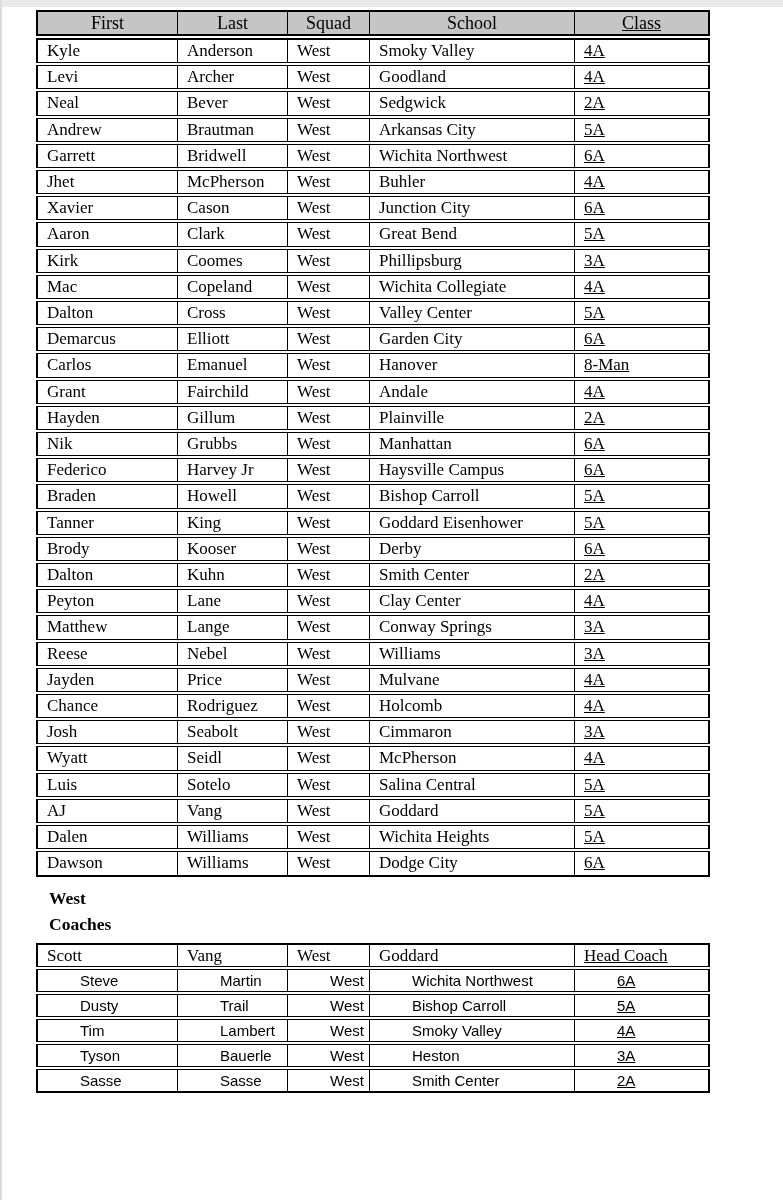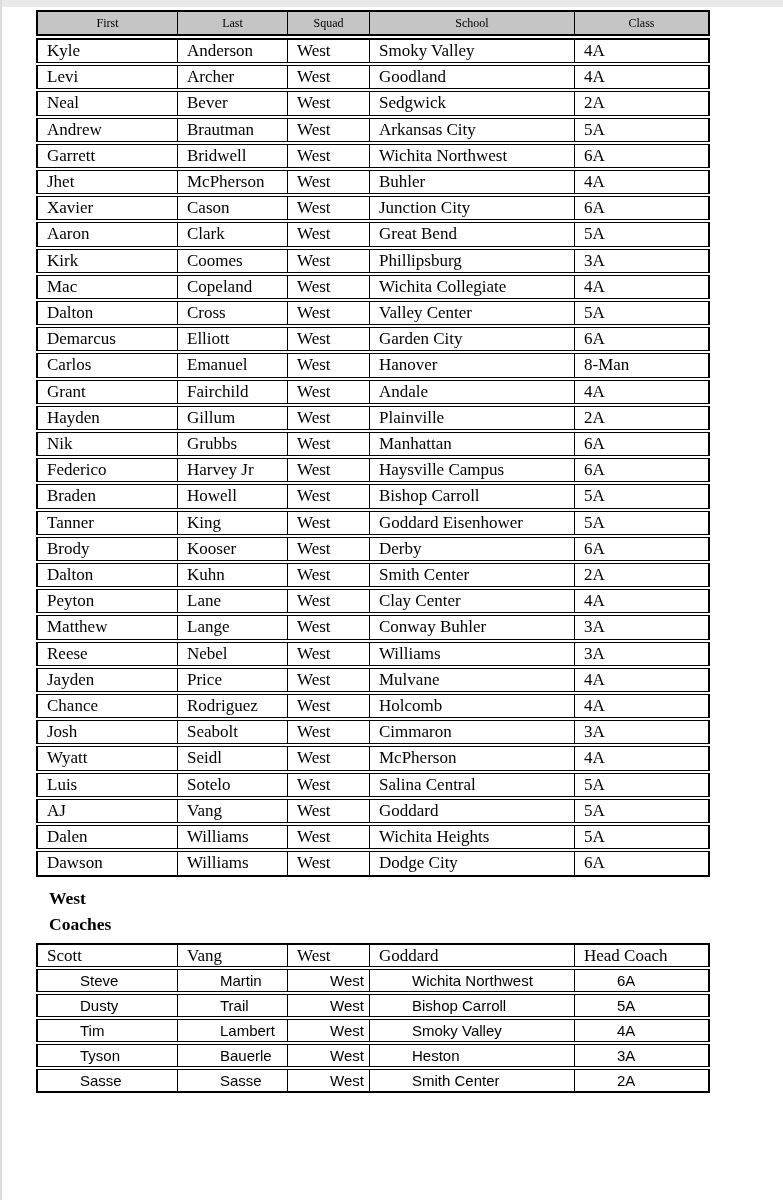--- a/index.html
+++ b/index.html
@@ -50,27 +50,27 @@
     border-left: none;
     padding: 0 9px;
     overflow: hidden;
     white-space: nowrap;
     text-align: left;
     background: #fff;
   }
   table.roster th:first-child,
   table.roster td:first-child { border-left: 2px solid var(--border); }
   table.roster th:last-child,
-  table.roster td:last-child  { border-right: 2px solid var(--border); }
+  table.roster td:last-child  { border-right: 2px solid var(--border); text-decoration: underline; }
 
   table.roster thead th {
     background: var(--header-bg);
     text-align: center;
     font-weight: normal;
-    font-size: 12px;
+    font-size: 18px;
     height: 22px;
     line-height: 22px;
     border-top: 2.5px solid var(--border);
     border-bottom: 2px solid var(--border);
   }
   table.roster tbody td {
     height: 22.2px;
     line-height: 22.2px;
     font-size: 17px;
   }
@@ -272,21 +272,21 @@
           <td>Peyton</td>
           <td>Lane</td>
           <td>West</td>
           <td>Clay Center</td>
           <td>4A</td>
         </tr>
         <tr>
           <td>Matthew</td>
           <td>Lange</td>
           <td>West</td>
-          <td>Conway Buhler</td>
+          <td>Conway Springs</td>
           <td>3A</td>
         </tr>
         <tr>
           <td>Reese</td>
           <td>Nebel</td>
           <td>West</td>
           <td>Williams</td>
           <td>3A</td>
         </tr>
         <tr>

